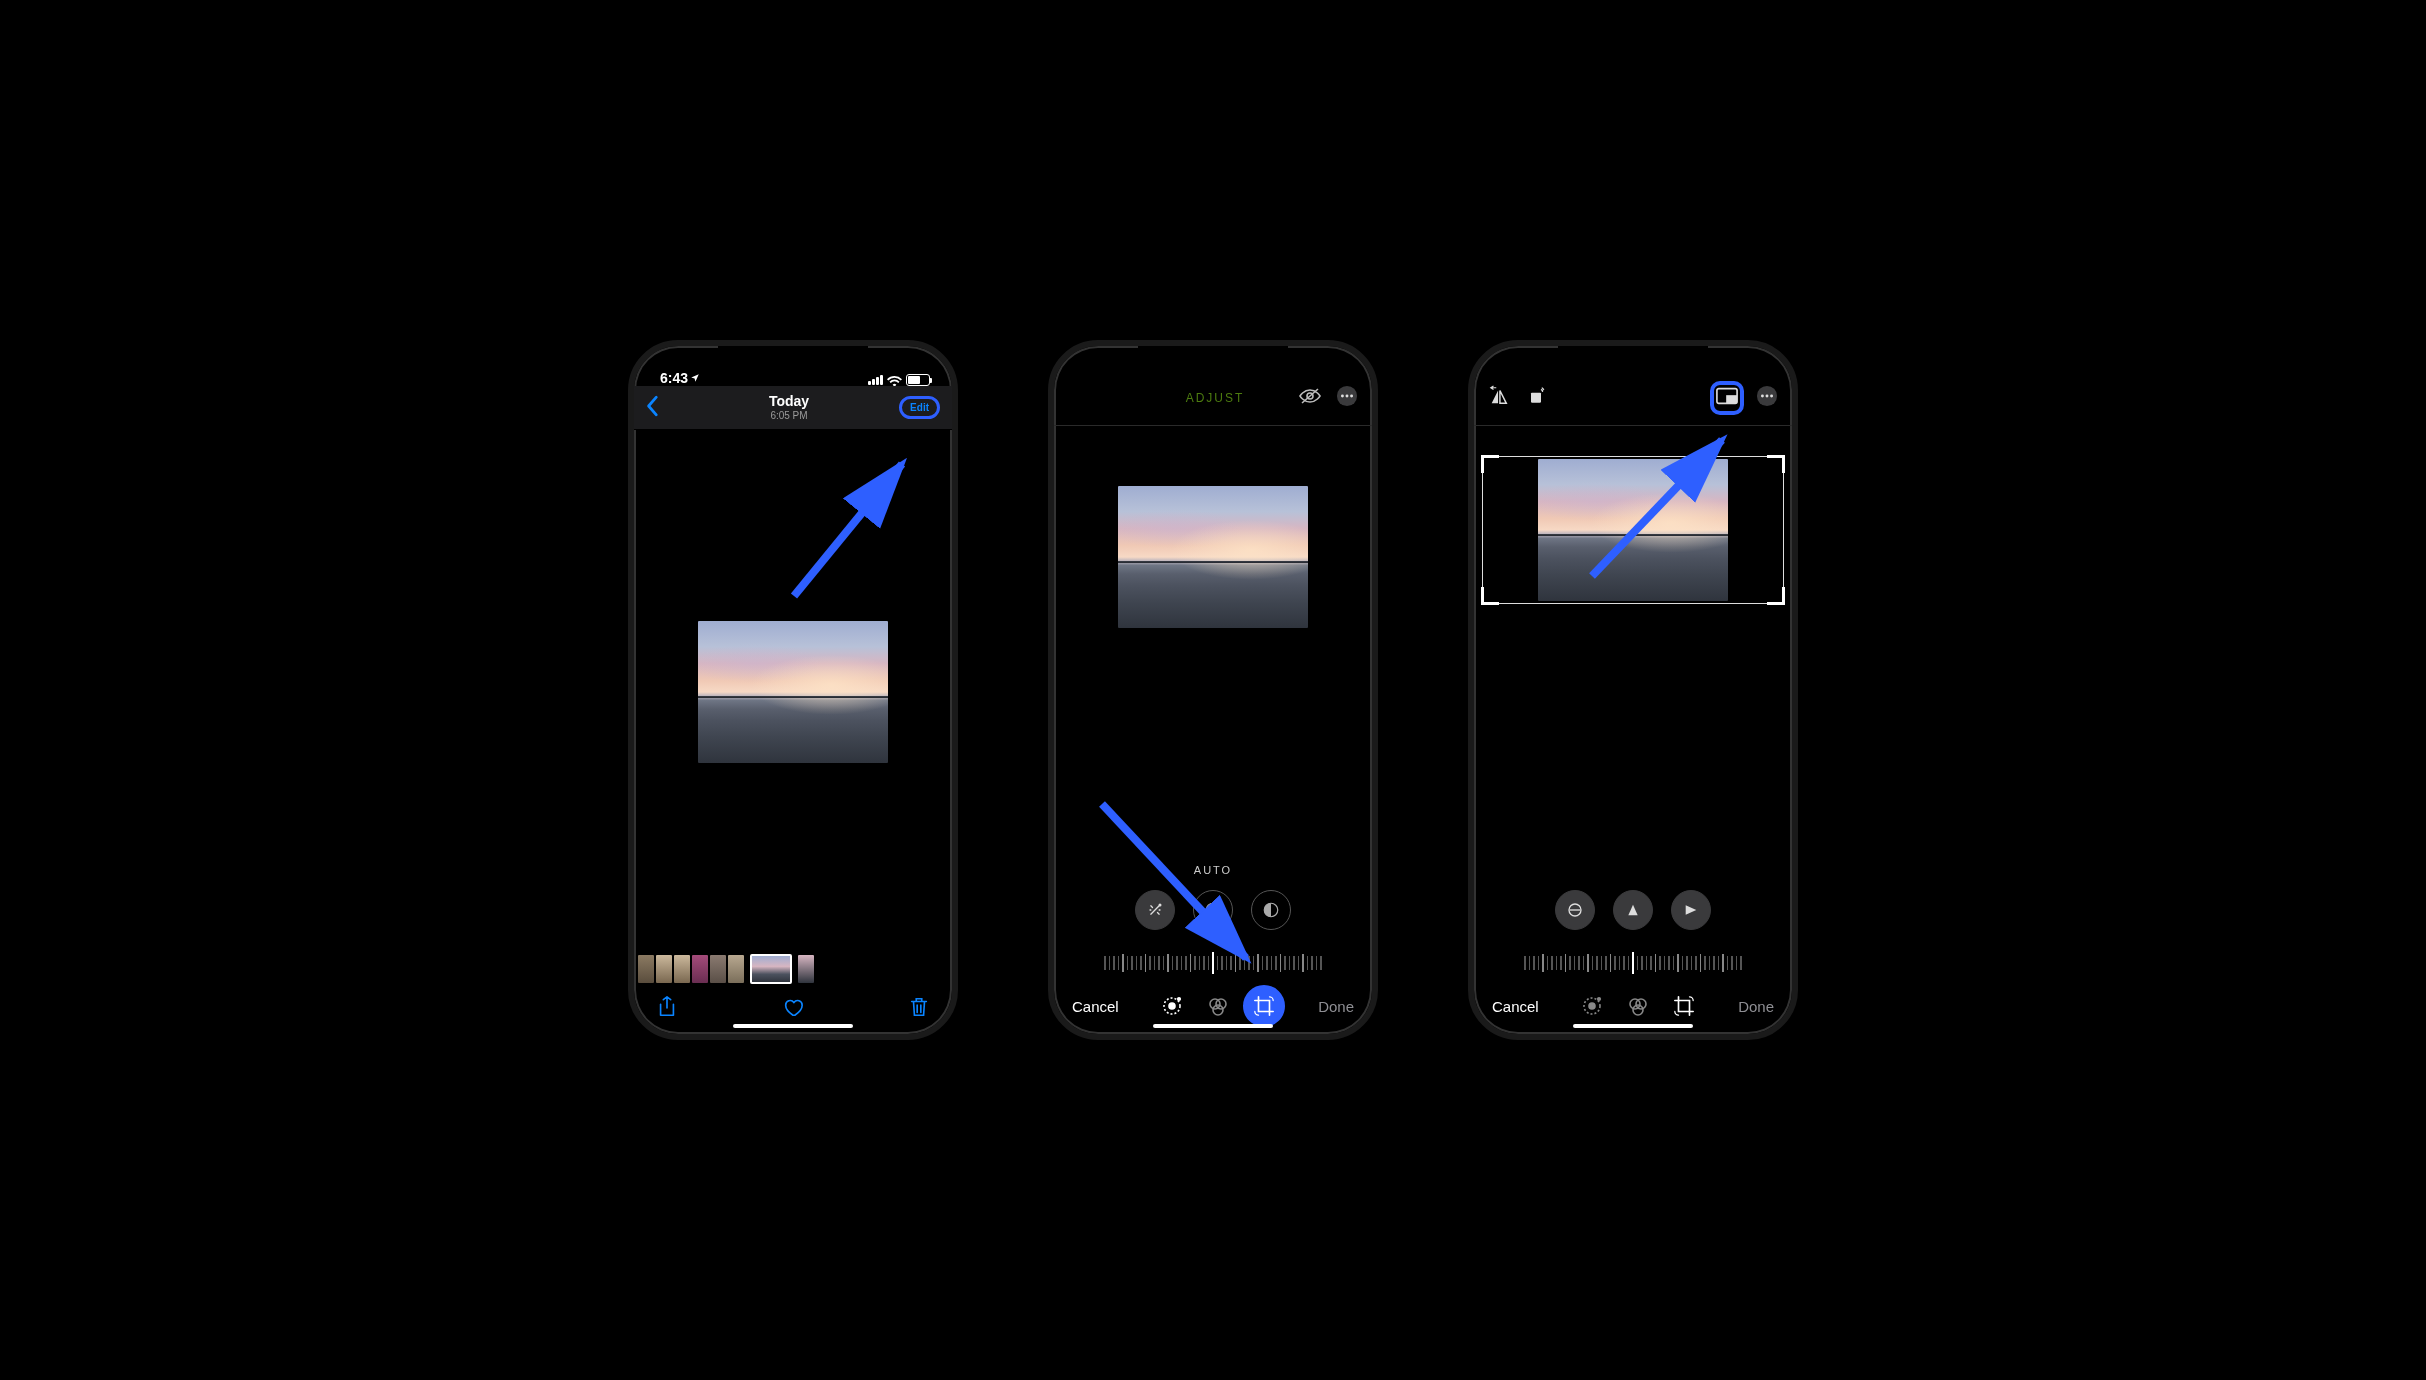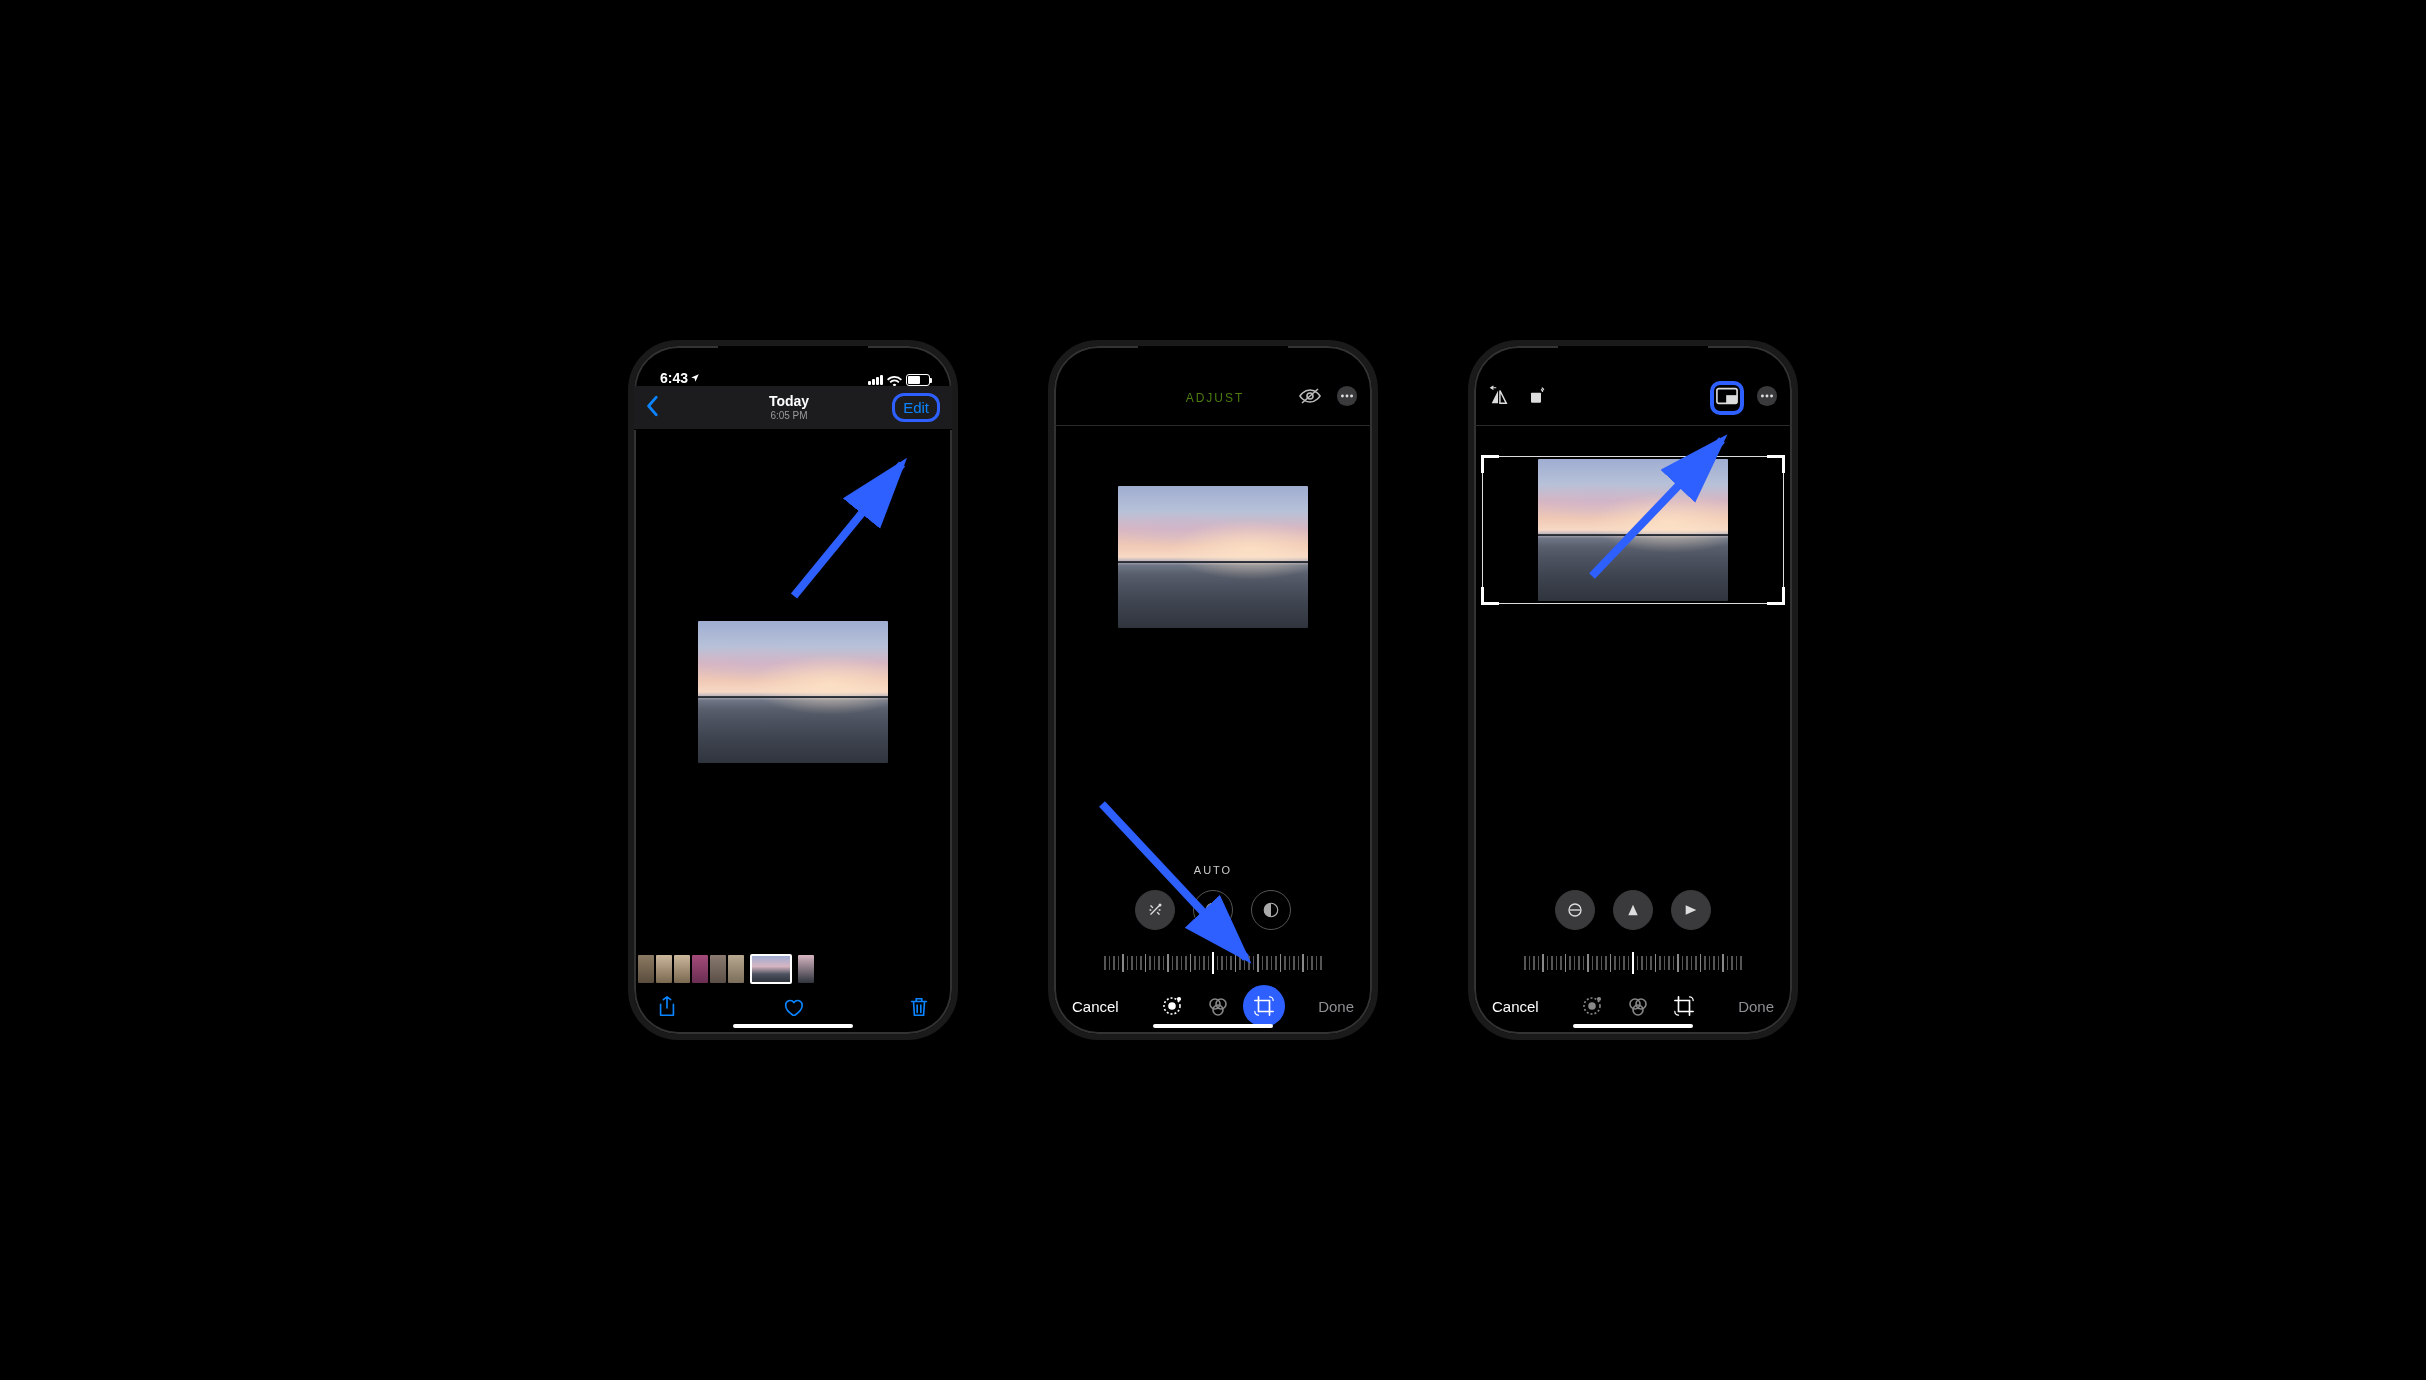--- a/index.html
+++ b/index.html
@@ -37,21 +37,21 @@
   .battery::after{content:"";position:absolute;right:-3px;top:3px;width:2px;height:5px;background:#fff;border-radius:0 1px 1px 0;}
   .battery i{position:absolute;left:1px;top:1px;bottom:1px;width:55%;background:#fff;border-radius:1px;}
   
   
   .navbar{height:44px;background:var(--panel);border-bottom:1px solid #000;display:flex;align-items:center;justify-content:space-between;padding:0 12px;position:relative;}
   .navbar .center{position:absolute;left:0;right:8px;text-align:center;pointer-events:none;}
   .navbar .title{color:#fff;font-size:14px;font-weight:600;line-height:1.1;}
   .navbar .sub{color:#9a9a9a;font-size:10px;line-height:1.1;}
   .chevron svg{width:14px;height:22px;}
   
-  .edit-btn{color:var(--systemBlue);font-size:15px;padding:3px 8px;border:3px solid var(--blue);border-radius:12px;}
+  .edit-btn{color:var(--systemBlue);font-size:10px;padding:3px 8px;border:3px solid var(--blue);border-radius:12px;font-weight:bold;}
   
   .content{flex:1;display:flex;flex-direction:column;align-items:center;justify-content:center;}
   
   
   .photo{width:190px;height:142px;border-radius:1px;overflow:hidden;position:relative;
     background:
       linear-gradient(180deg,#9fadd1 0%,#b7c1d8 18%,#d7b6c2 30%,#f0c9b5 42%,#f7d9c5 50%,#b8b2bd 53%,#6e7584 56%,#595f6d 62%,#4c525f 70%,#3f4550 82%,#2f343d 100%);
   }
   .photo::before{content:"";position:absolute;inset:0;background:
     radial-gradient(ellipse 60% 30% at 70% 45%,rgba(255,230,200,.7),transparent 70%),

